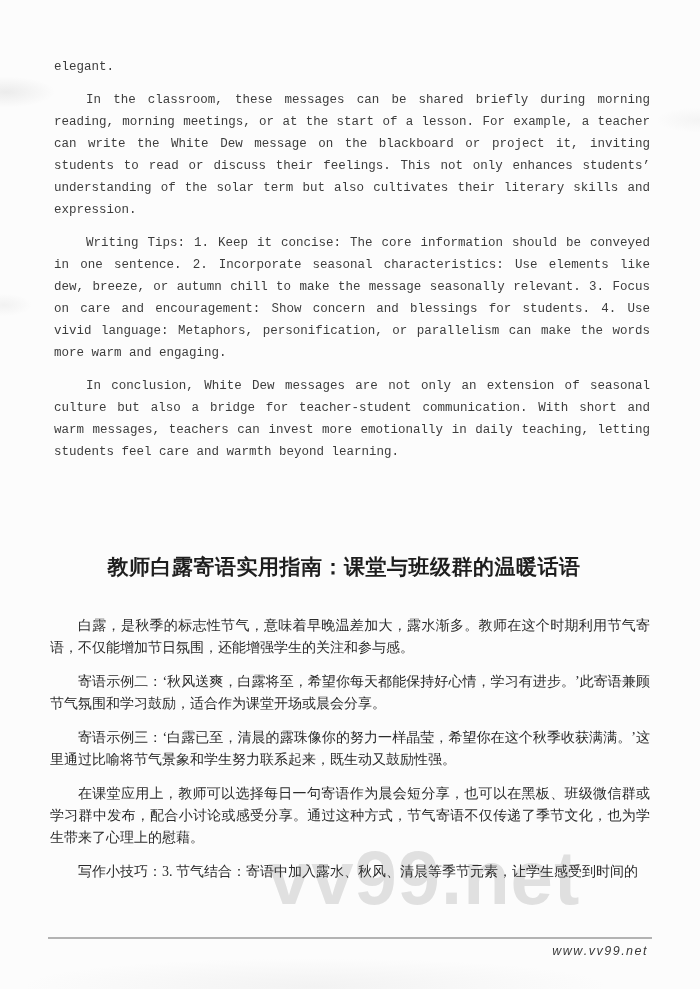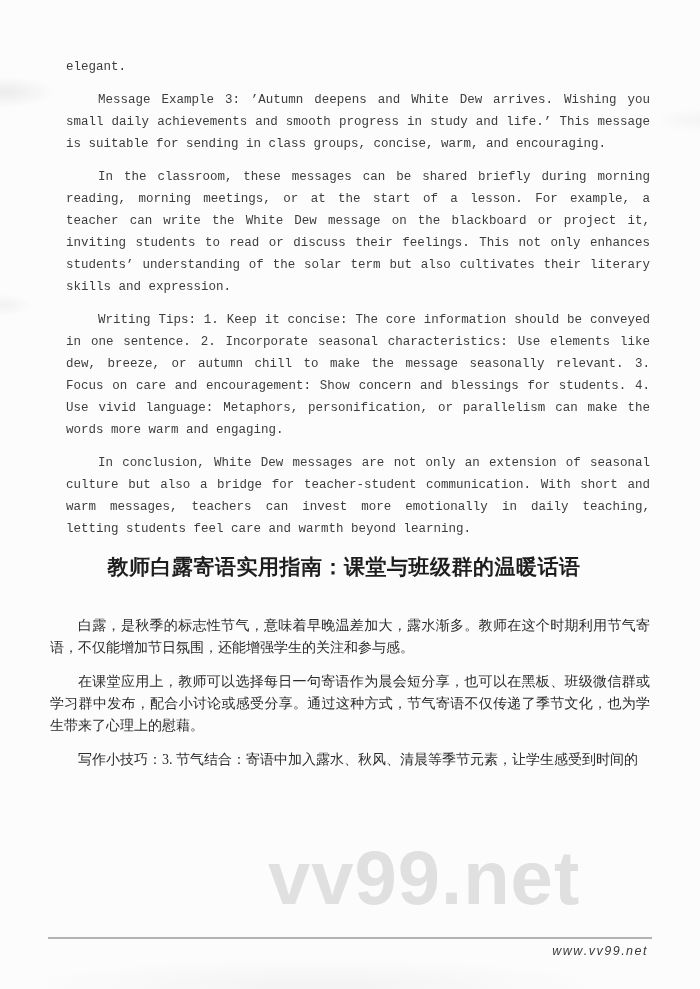--- a/index.html
+++ b/index.html
@@ -26,21 +26,21 @@
     position: absolute;
     left: 50px;
     top: 56px;
     width: 600px;
     font-family: "Liberation Mono", "DejaVu Sans Mono", monospace;
     font-size: 12.5px;
     line-height: 22px;
     color: #3d3d3d;
     text-align: justify;
   }
-  .en-p { margin: 0 0 11px 16px; }
+  .en-p { margin: 0 0 11px 4px; }
   .en-p.indent { text-indent: 32px; }
 
   
   .cn-heading {
     position: absolute;
     left: 0;
     top: 554px;
     width: 688px;
     margin: 0;
     text-align: center;
@@ -105,30 +105,31 @@
 </style>
 </head>
 <body>
 
 <div class="page">
 
   <div class="watermark">vv99.net</div>
 
   <section class="english-section">
     <p class="en-p">elegant.</p>
-    <p class="en-p indent">Message Example 3: ’Autumn deepens and White Dew arrives. Wishing you small daily achievements and smooth progress in study and life.’ This message is suitable for sending in class groups, concise, warm, and encouraging.</p>
     <p class="en-p indent">In the classroom, these messages can be shared briefly during morning reading, morning meetings, or at the start of a lesson. For example, a teacher can write the White Dew message on the blackboard or project it, inviting students to read or discuss their feelings. This not only enhances students’ understanding of the solar term but also cultivates their literary skills and expression.</p>
     <p class="en-p indent">Writing Tips: 1. Keep it concise: The core information should be conveyed in one sentence. 2. Incorporate seasonal characteristics: Use elements like dew, breeze, or autumn chill to make the message seasonally relevant. 3. Focus on care and encouragement: Show concern and blessings for students. 4. Use vivid language: Metaphors, personification, or parallelism can make the words more warm and engaging.</p>
     <p class="en-p indent">In conclusion, White Dew messages are not only an extension of seasonal culture but also a bridge for teacher-student communication. With short and warm messages, teachers can invest more emotionally in daily teaching, letting students feel care and warmth beyond learning.</p>
   </section>
 
   <h1 class="cn-heading">教师白露寄语实用指南：课堂与班级群的温暖话语</h1>
 
   <section class="chinese-section">
     <p class="cn-p indent">白露，是秋季的标志性节气，意味着早晚温差加大，露水渐多。教师在这个时期利用节气寄语，不仅能增加节日氛围，还能增强学生的关注和参与感。</p>
+    <p class="cn-p indent">寄语示例二：‘秋风送爽，白露将至，希望你每天都能保持好心情，学习有进步。’此寄语兼顾节气氛围和学习鼓励，适合作为课堂开场或晨会分享。</p>
+    <p class="cn-p indent">寄语示例三：‘白露已至，清晨的露珠像你的努力一样晶莹，希望你在这个秋季收获满满。’这里通过比喻将节气景象和学生努力联系起来，既生动又鼓励性强。</p>
     <p class="cn-p indent">在课堂应用上，教师可以选择每日一句寄语作为晨会短分享，也可以在黑板、班级微信群或学习群中发布，配合小讨论或感受分享。通过这种方式，节气寄语不仅传递了季节文化，也为学生带来了心理上的慰藉。</p>
     <p class="cn-p indent">写作小技巧：3. 节气结合：寄语中加入露水、秋风、清晨等季节元素，让学生感受到时间的</p>
   </section>
 
   <div class="footer-rule"></div>
   <div class="footer-url">www.vv99.net</div>
 
 </div>
 
 </body></html>

